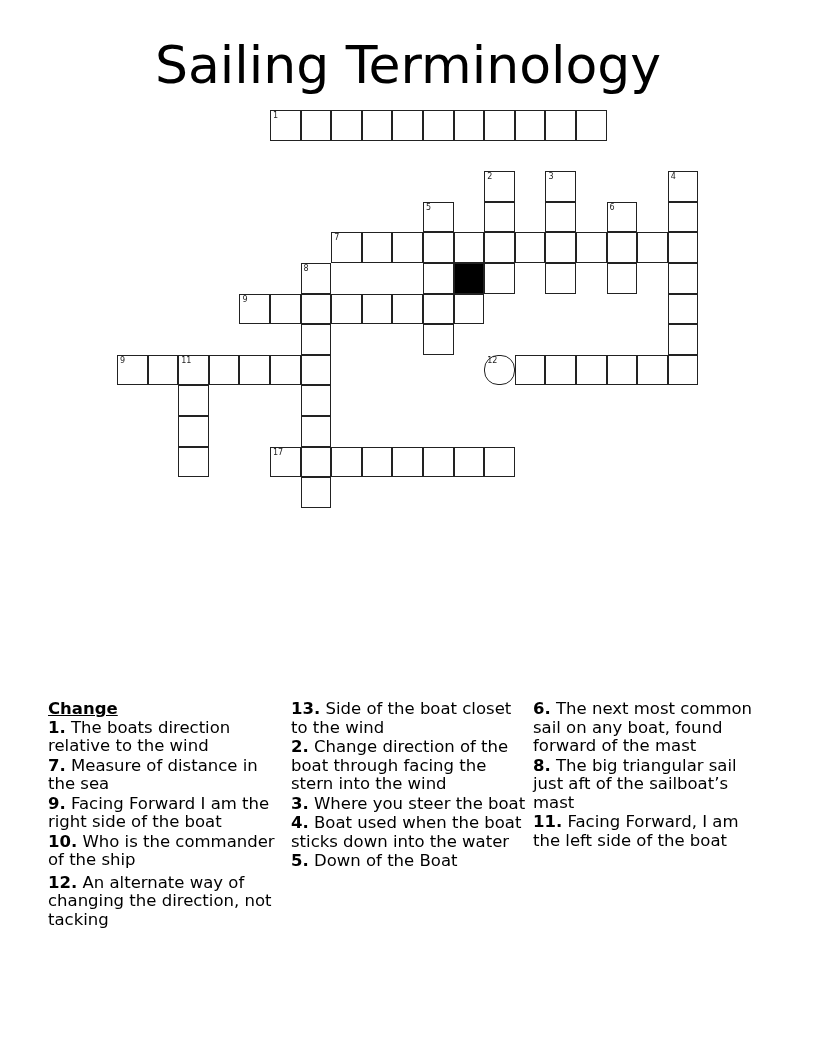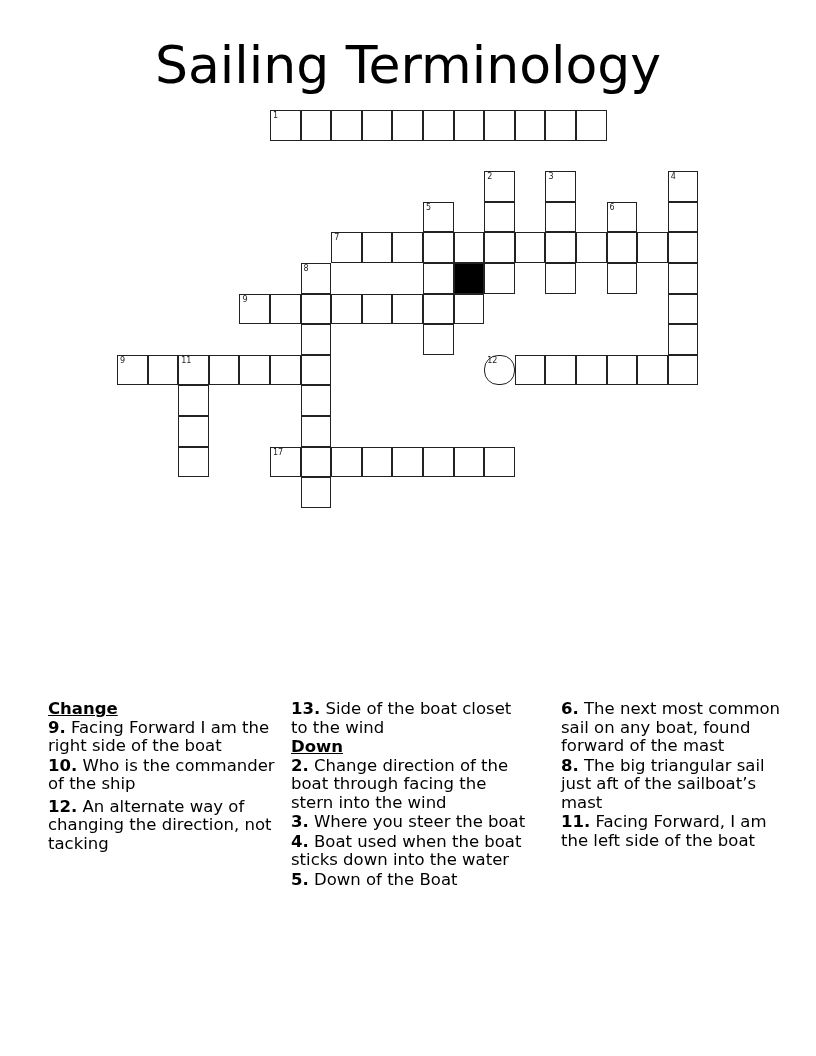--- a/index.html
+++ b/index.html
@@ -8,21 +8,21 @@
     .title { position: absolute; left: 0; width: 816px; top: 30px; text-align: center;
              font-size: 52px; line-height: 70px; font-weight: normal; margin: 0; }
     .grid { position: absolute; left: 0; top: 0; width: 816px; height: 560px; }
     .cell { position: absolute; width: 30.6px; height: 30.6px; box-sizing: border-box;
             border: 1.5px solid #222; background: #fff; }
     .cell.black { background: #000; }
     .cell .num { position: absolute; left: 2px; top: 0px; font-size: 8px; line-height: 10px; color: #222; }
     .clues { position: absolute; top: 700px; font-size: 16.5px; line-height: 18.5px; }
     .col1 { left: 48px; width: 235px; }
     .col2 { left: 291px; width: 235px; }
-    .col3 { left: 533px; width: 235px; margin-left: 28px; }
+    .col3 { left: 533px; width: 235px; }
     .heading { font-weight: bold; text-decoration: underline; display: block; }
     .clue { display: block; margin-bottom: 1px; }
     .clue b { font-weight: bold; }
   </style>
 </head>
 <body>
 
 <h1 class="title">Sailing Terminology</h1>
 
 <div class="grid" id="grid">
@@ -127,28 +127,29 @@
     <div class="cell" style="left: 361.8px; top: 446.6px;"></div>
     <div class="cell" style="left: 392.4px; top: 446.6px;"></div>
     <div class="cell" style="left: 423px; top: 446.6px;"></div>
     <div class="cell" style="left: 453.6px; top: 446.6px;"></div>
     <div class="cell" style="left: 484.2px; top: 446.6px;"></div>
     <div class="cell" style="left: 300.6px; top: 477.2px;"></div>
   </div>
 
 <div class="clues col1">
   <span class="heading">Change</span>
+  <span class="clue"><b>1.</b> <span>The boats direction relative to the wind</span></span>
+  <span class="clue"><b>7.</b> <span>Measure of distance in the sea</span></span>
   <span class="clue"><b>9.</b> <span>Facing Forward I am the right side of the boat</span></span>
   <span class="clue" style="margin-bottom:4px"><b>10.</b> <span>Who is the commander of the ship</span></span>
   <span class="clue"><b>12.</b> <span>An alternate way of changing the direction, not tacking</span></span>
 </div>
 
 <div class="clues col2">
   <span class="clue"><b>13.</b> <span>Side of the boat closet to the wind</span></span>
-  <span class="heading">Down</span>
   <span class="clue"><b>2.</b> <span>Change direction of the boat through facing the stern into the wind</span></span>
   <span class="clue"><b>3.</b> <span>Where you steer the boat</span></span>
   <span class="clue"><b>4.</b> <span>Boat used when the boat sticks down into the water</span></span>
   <span class="clue"><b>5.</b> <span>Down of the Boat</span></span>
 </div>
 
 <div class="clues col3">
   <span class="clue"><b>6.</b> <span>The next most common sail on any boat, found forward of the mast</span></span>
   <span class="clue"><b>8.</b> <span>The big triangular sail just aft of the sailboat’s mast</span></span>
   <span class="clue"><b>11.</b> <span>Facing Forward, I am the left side of the boat</span></span>

